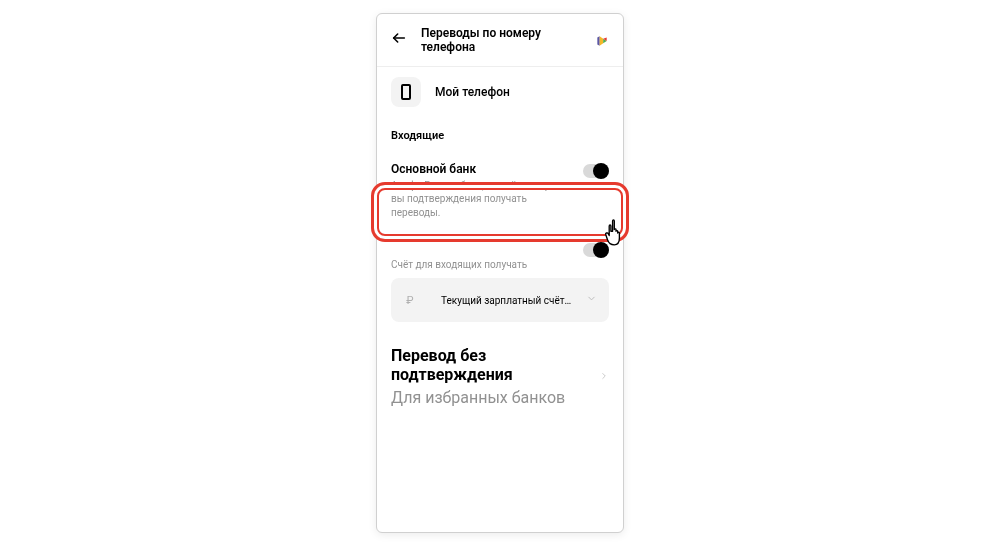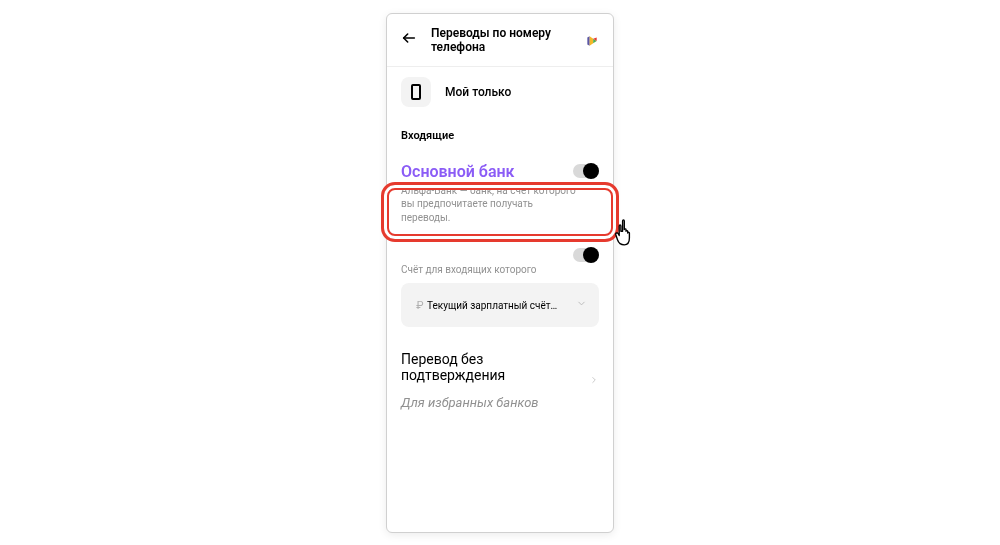--- a/index.html
+++ b/index.html
@@ -7,21 +7,21 @@
     width: 1000px;
     height: 545px;
     background: #ffffff;
     font-family: -apple-system, BlinkMacSystemFont, "Segoe UI", Roboto, Arial, sans-serif;
     display: flex;
     align-items: center;
     justify-content: center;
     position: relative;
   }
   .phone {
-    width: 228px;
+    width: 248px;
     height: 520px;
     border: 1px solid #d0d0d0;
     border-radius: 6px;
     background: #fff;
     box-shadow: 0 2px 8px rgba(0,0,0,0.08);
     display: flex;
     flex-direction: column;
     overflow: visible;
     position: relative;
   }
@@ -55,21 +55,21 @@
   .phone-label { font-size: 12px; font-weight: 500; }
   .settings-label {
     font-size: 11px; font-weight: 600;
     padding: 6px 14px 10px 14px;
     color: #000;
   }
   .setting-item {
     padding: 10px 14px 12px 14px;
     position: relative;
   }
-  .setting-title { font-size: 16px; font-weight: 600; color: #8b5cf6; margin-bottom: 3px; }
+  .setting-title { font-size: 12px; font-weight: 600; color: #000000; margin-bottom: 3px; }
   .setting-desc { font-size: 10px; color: #919191; line-height: 1.35; max-width: 180px; }
   .toggle {
     position: absolute;
     right: 14px;
     top: 12px;
     width: 26px; height: 14px;
     background: #d9d9d9;
     border-radius: 8px;
     cursor: pointer;
   }
@@ -95,36 +95,37 @@
     cursor: pointer;
     position: relative;
   }
   .account-icon {
     width: 14px; height: 14px;
     display: flex; align-items: center; justify-content: center;
     color: #b0b0b0; font-size: 11px;
   }
   .account-text {
     font-size: 10px; color: #000;
+    margin-left: 24px;
     white-space: nowrap; overflow: hidden; text-overflow: ellipsis;
     flex: 1;
   }
   .chevron-down {
     color: #b8b8b8;
     font-size: 11px;
   }
   .nav-row {
     display: flex;
     align-items: center;
     justify-content: space-between;
     padding: 10px 14px 12px 14px;
     cursor: pointer;
   }
-  .nav-row .nav-text .nav-title { font-size: 14px; font-weight: 400; }
-  .nav-row .nav-text .nav-sub { font-size: 13px; color: #919191; margin-top: 12px; font-style: italic; }
+  .nav-row .nav-text .nav-title { font-size: 16px; font-weight: 700; }
+  .nav-row .nav-text .nav-sub { font-size: 16px; color: #919191; margin-top: 4px; }
   .chevron-right { color: #c0c0c0; font-size: 12px; }
 
   
   .highlight-box {
     position: absolute;
     left: -6px;
     right: -6px;
     border: 3px solid #e63a2e;
     border-radius: 14px;
     pointer-events: none;
@@ -164,40 +165,40 @@
         <polygon points="14,8 20,12 14,16" fill="#4cae50"></polygon>
         <polygon points="14,8 20,12 20,6" fill="#e53a33"></polygon>
       </svg>
     </span>
   </div>
 
   <div class="phone-row">
     <div class="phone-icon-box">
       <div class="phone-glyph"></div>
     </div>
-    <span class="phone-label">Мой только</span>
+    <span class="phone-label">Мой телефон</span>
   </div>
 
   <div class="settings-label">Входящие</div>
 
   <div class="setting-item" style="position:relative;">
     <div class="setting-title">Основной банк</div>
-    <div class="setting-desc">Альфа-Банк — банк, на счёт которого вы предпочитаете получать переводы.</div>
+    <div class="setting-desc">Альфа-Банк — банк, на счёт которого вы подтверждения получать переводы.</div>
     <div class="toggle">
       <div class="knob"></div>
     </div>
   </div>
 
   <div class="setting-item">
     <div class="toggle">
       <div class="knob"></div>
     </div>
   </div>
 
-  <div class="sublabel">Счёт для входящих которого</div>
+  <div class="sublabel">Счёт для входящих получать</div>
 
   <div class="account-select">
     <span class="account-icon">₽</span>
     <span class="account-text">Текущий зарплатный счёт…</span>
     <span class="chevron-down">
       <svg width="11" height="11" viewBox="0 0 24 24" fill="none" stroke="#b8b8b8" stroke-width="2" stroke-linecap="round" stroke-linejoin="round">
           <polyline points="6 9 12 15 18 9"></polyline>
         </svg>
     </span>
   </div>

